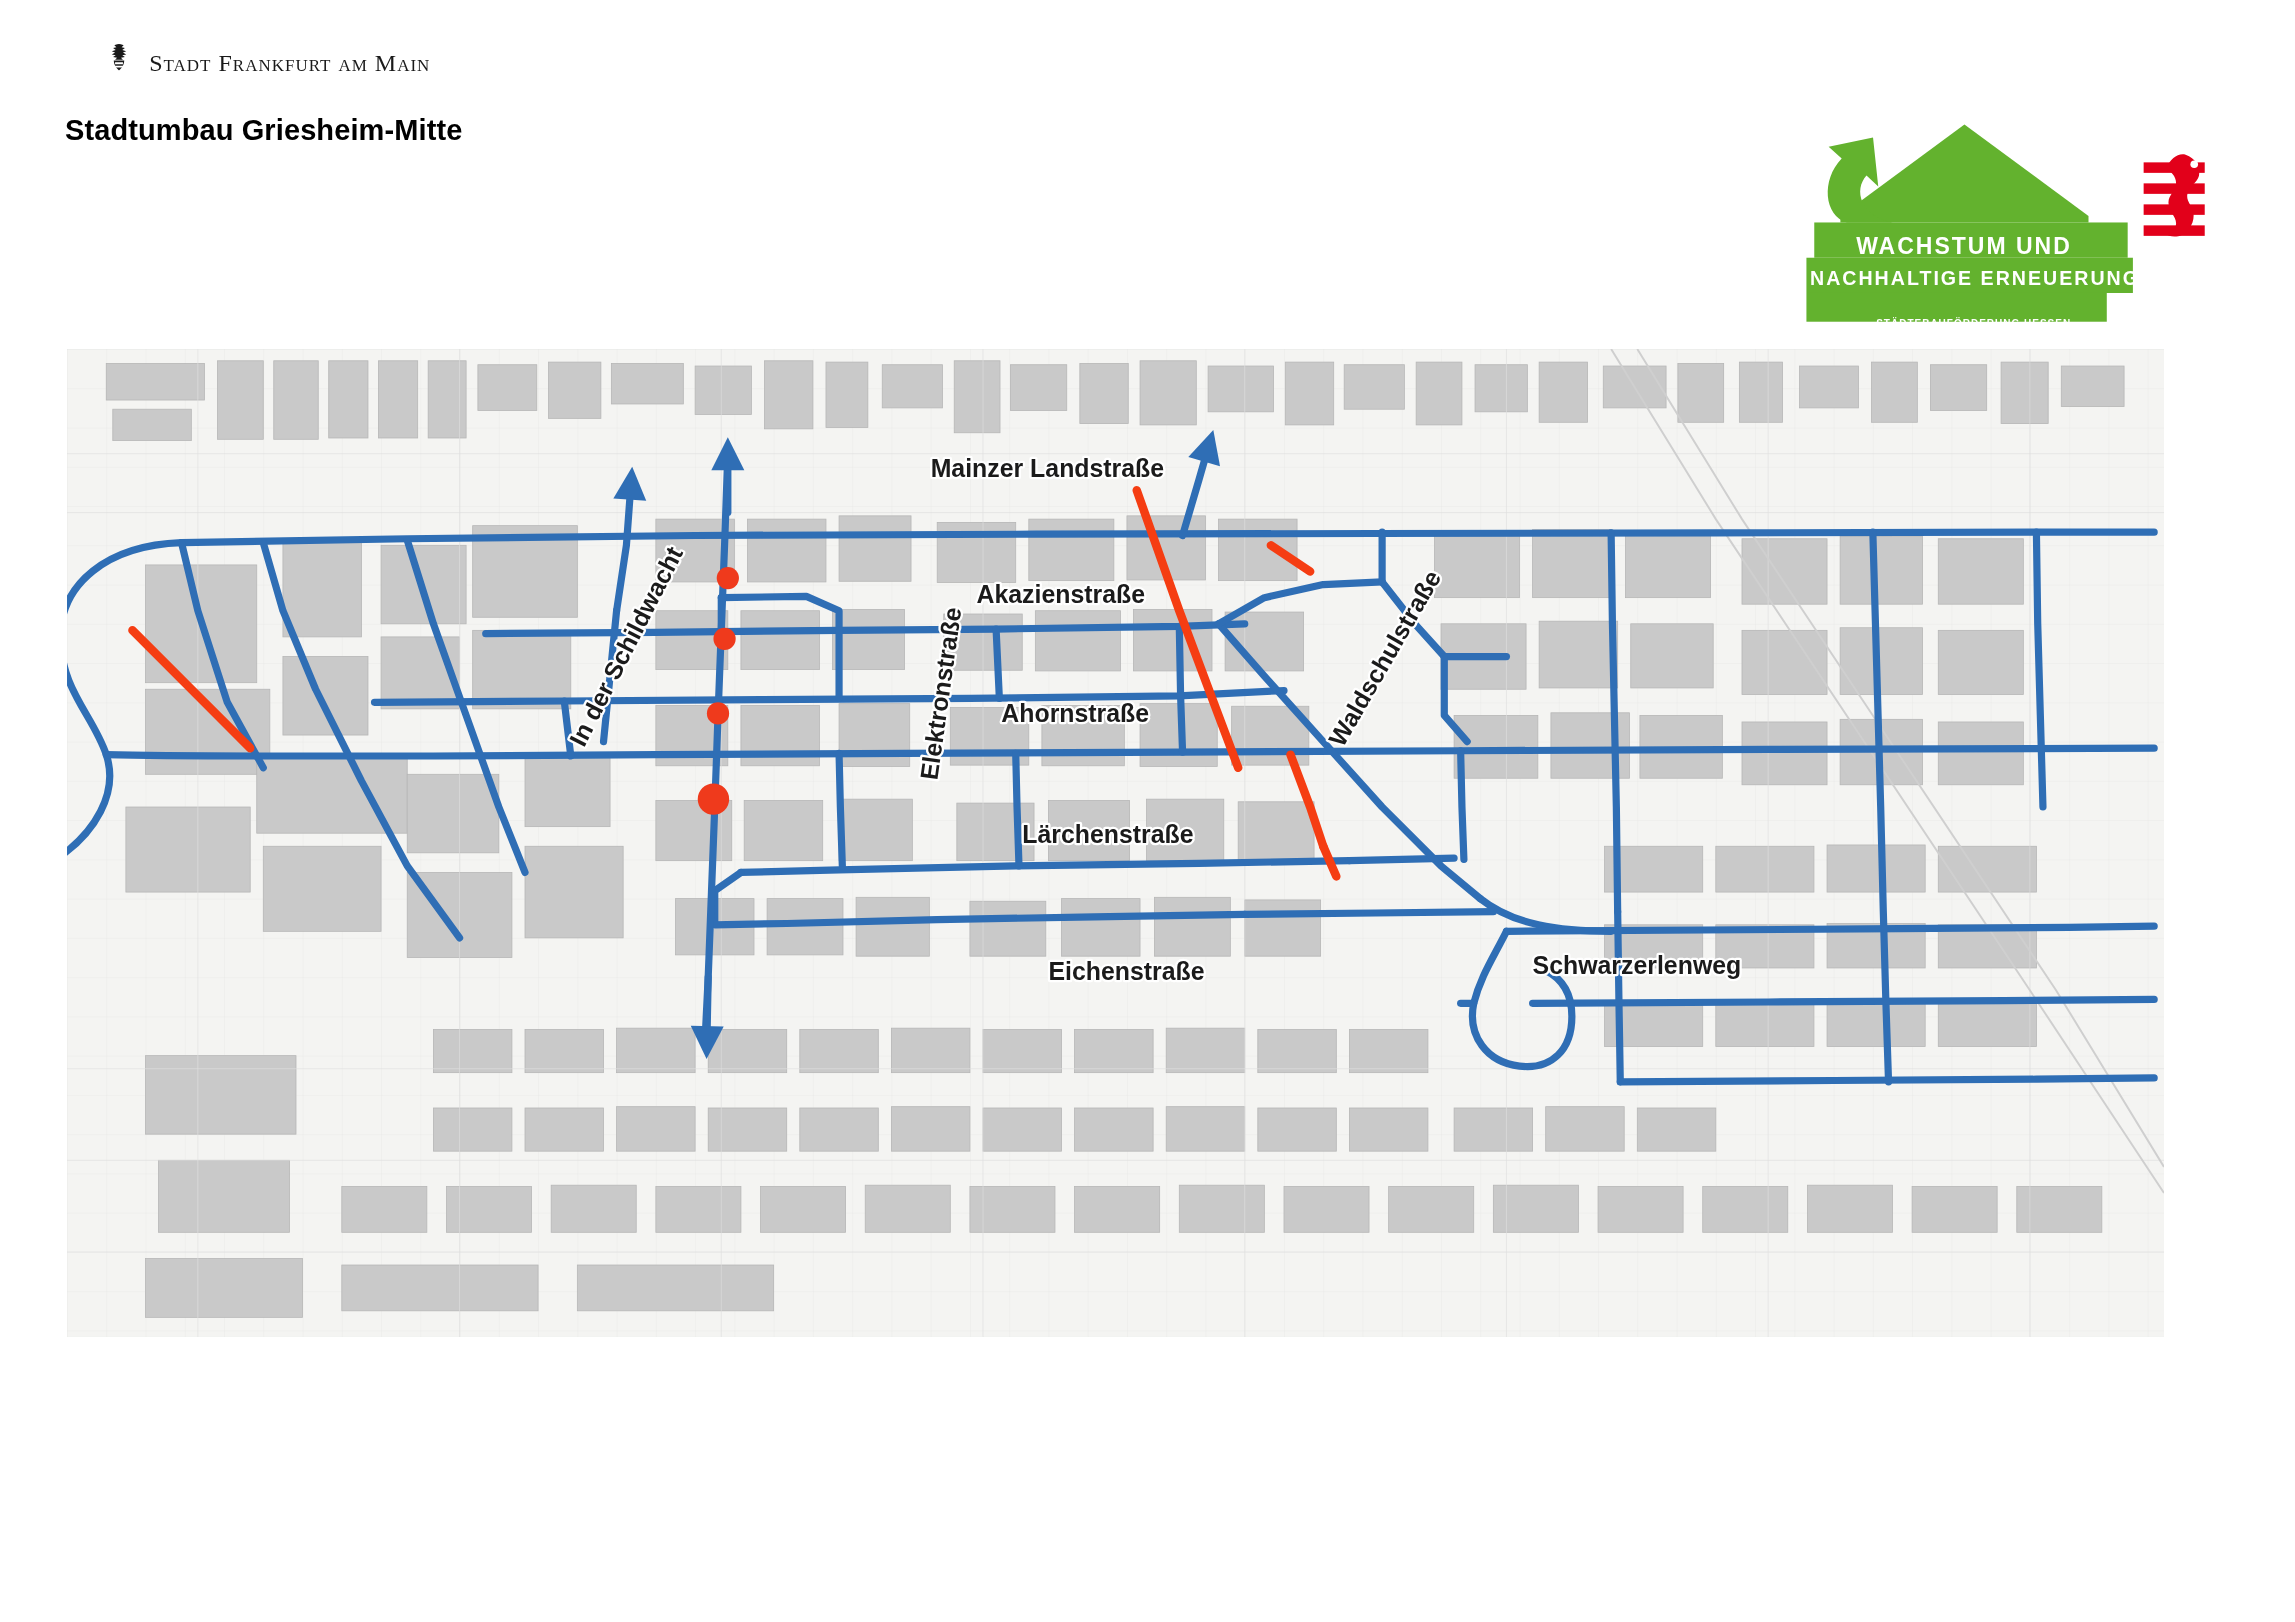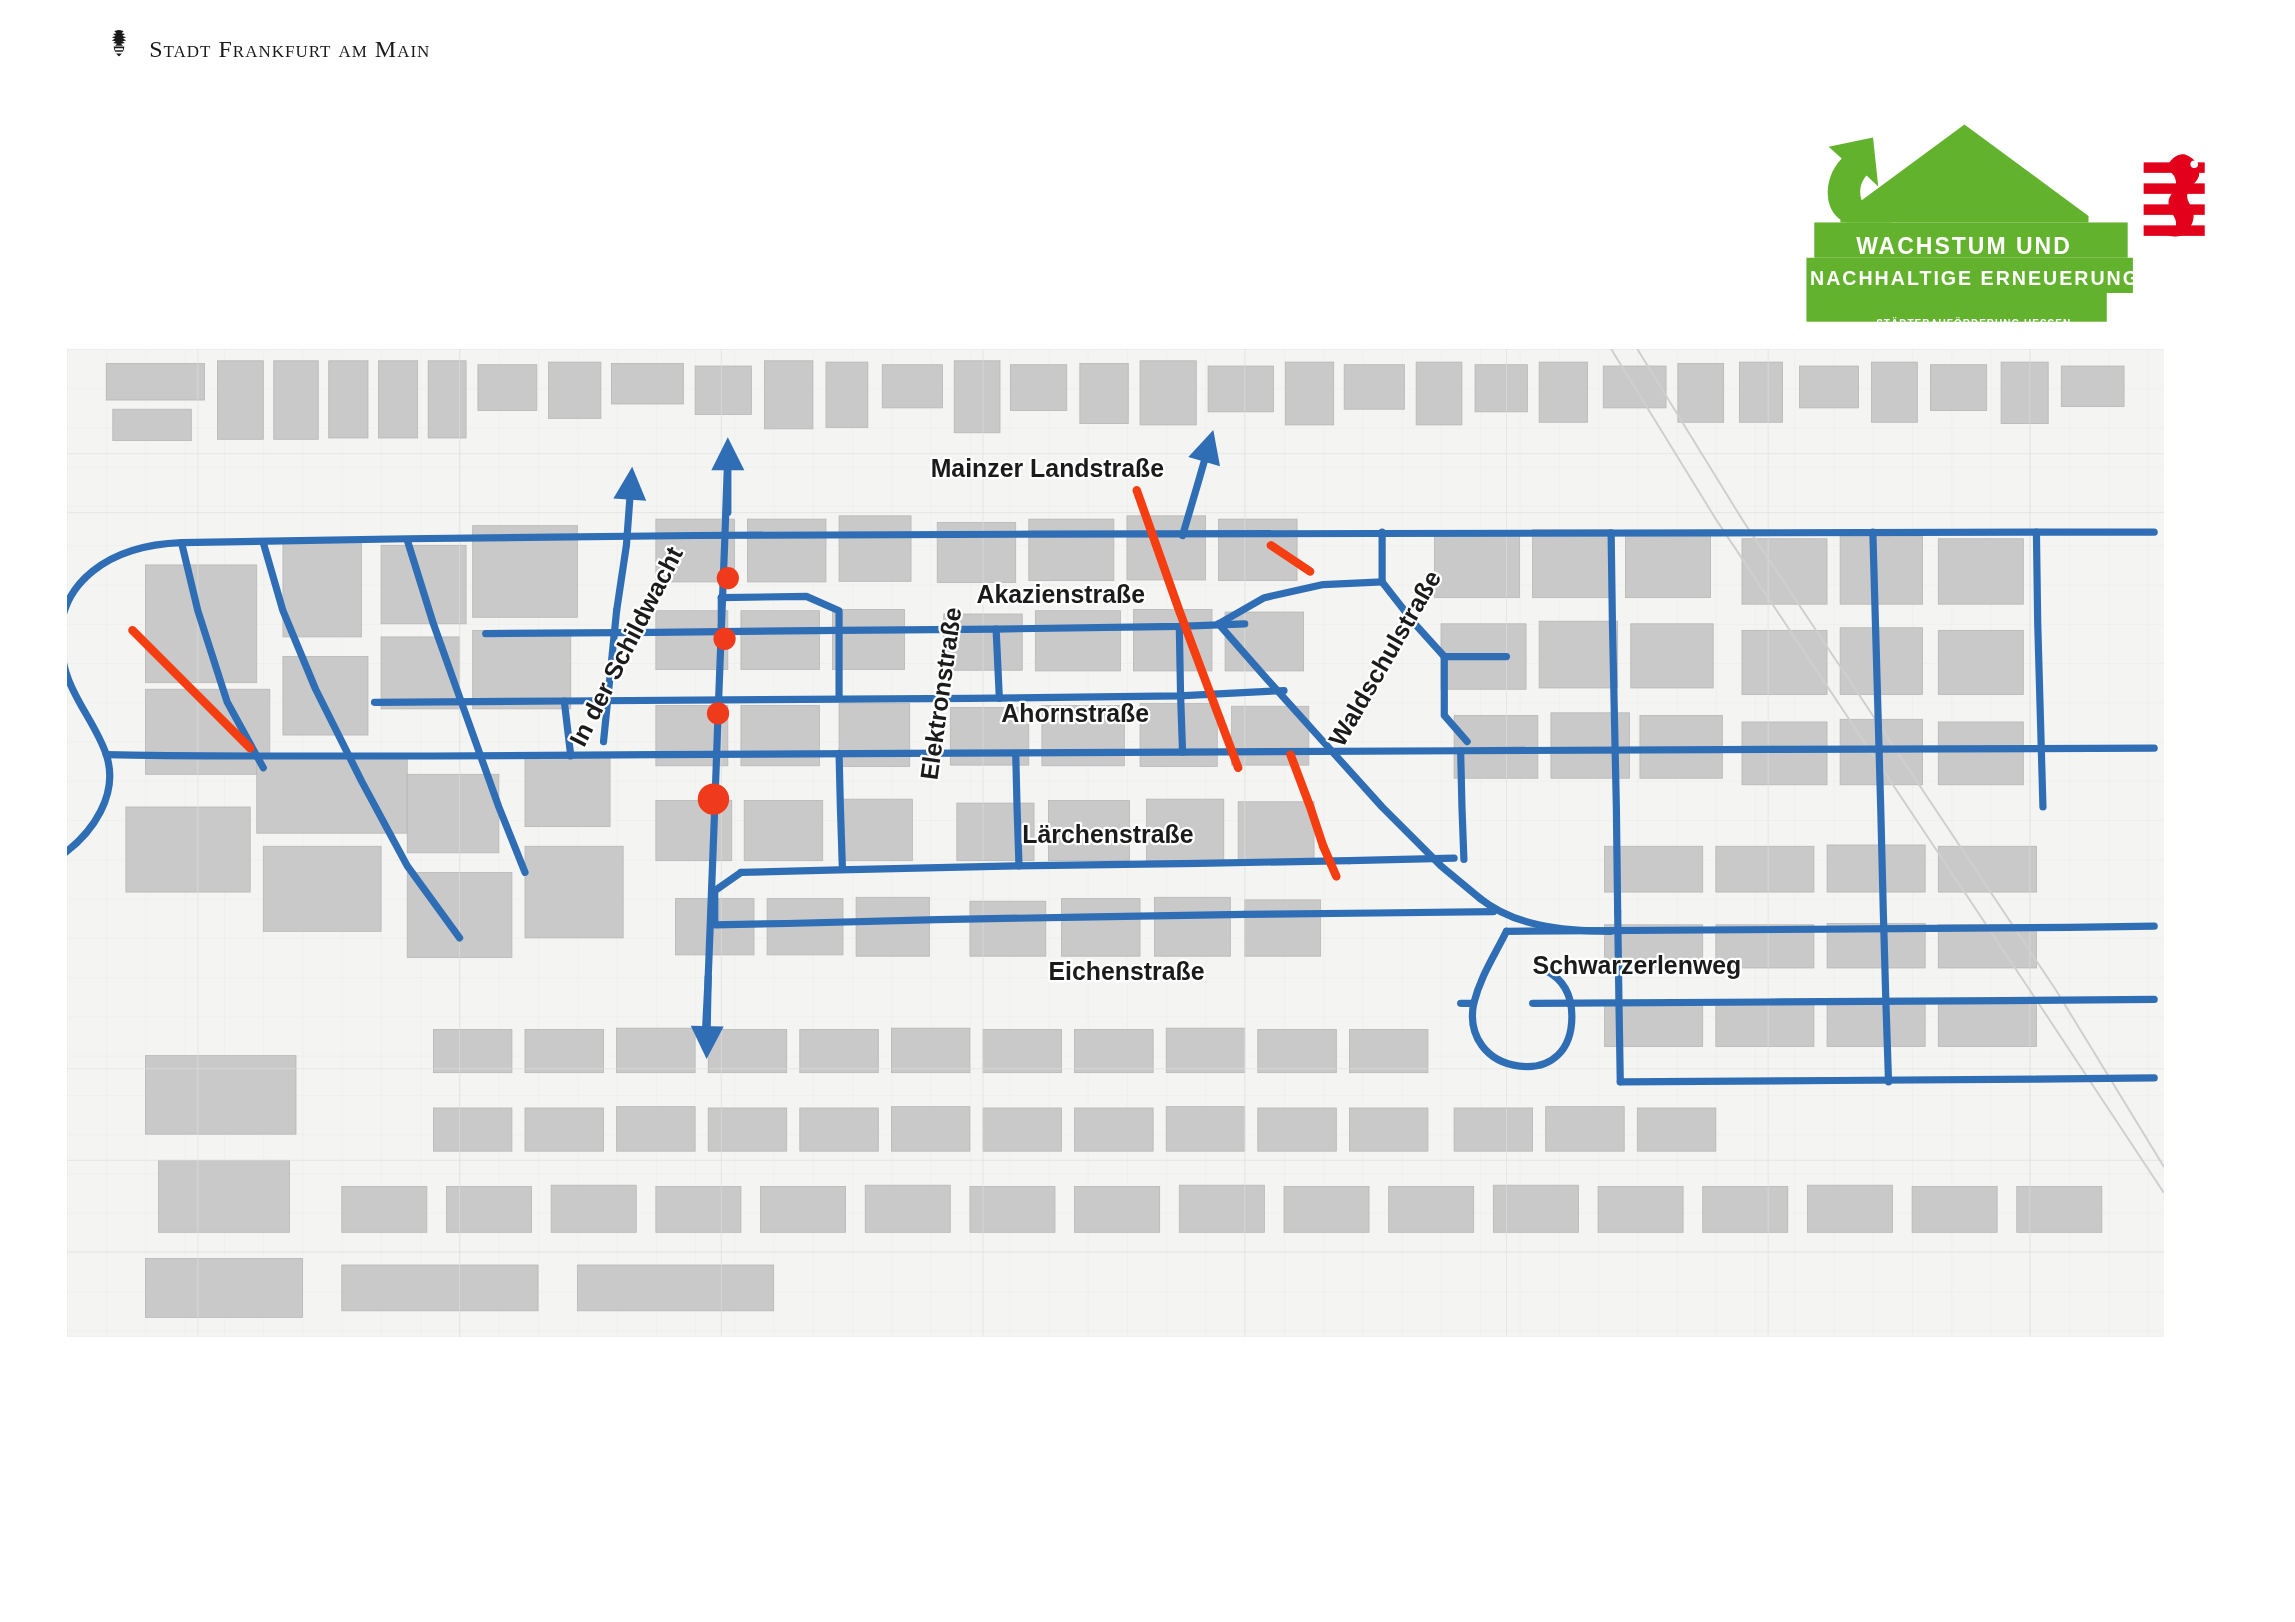--- a/index.html
+++ b/index.html
@@ -12,21 +12,21 @@
     height: 1622px;
     position: relative;
     font-family: "Liberation Sans", sans-serif;
     overflow: hidden;
   }
 
   
   #city-logo {
     position: absolute;
     left: 98px;
-    top: 28px;
+    top: 42px;
     display: flex;
     align-items: center;
     gap: 9.2px;
     color: #1a1a1a;
   }
   #city-logo .crest {
     width: 42px;
     height: 42px;
   }
   #city-logo .city-text {
@@ -135,20 +135,21 @@
 <div id="city-logo">
   <svg class="crest" viewBox="0 0 64 64">
     <path d="M32 3c-4 0-7 2-7 2l3 3-5 1 4 3-6 2 5 2-5 3 6 1-4 3 6 1-3 3h12l-3-3 6-1-4-3 6-1-5-3 5-2-6-2 4-3-5-1 3-3s-3-2-7-2z" fill="#1a1a1a"></path>
     <path d="M24 28c0 9 8 15 8 15s8-6 8-15z" fill="#1a1a1a"></path>
     <path d="M26 31h12v3H26zM26 36h12v3H26z" fill="#ffffff"></path>
   </svg>
   <div class="city-text">Stadt Frankfurt am Main</div>
 </div>
 
 <div id="title-block">
+  <p class="t-sub">Stadtumbau Griesheim-Mitte</p>
 </div>
 
 <div id="program-logo">
   <svg class="green-shape" viewBox="0 0 540 340">
 
     <path d="M250 10 L440 150 L440 160 L60 160 L60 150 Z" fill="#63b22e"></path>
     <path d="M62 62 C30 95 35 150 70 160 L140 160 C90 150 80 110 100 88 L118 105 L110 30 L42 44 Z" fill="#63b22e"></path>
     <rect x="20" y="160" width="480" height="54" fill="#63b22e"></rect>
     <rect x="8" y="214" width="500" height="54" fill="#63b22e"></rect>
     <rect x="8" y="268" width="460" height="44" fill="#63b22e"></rect>

